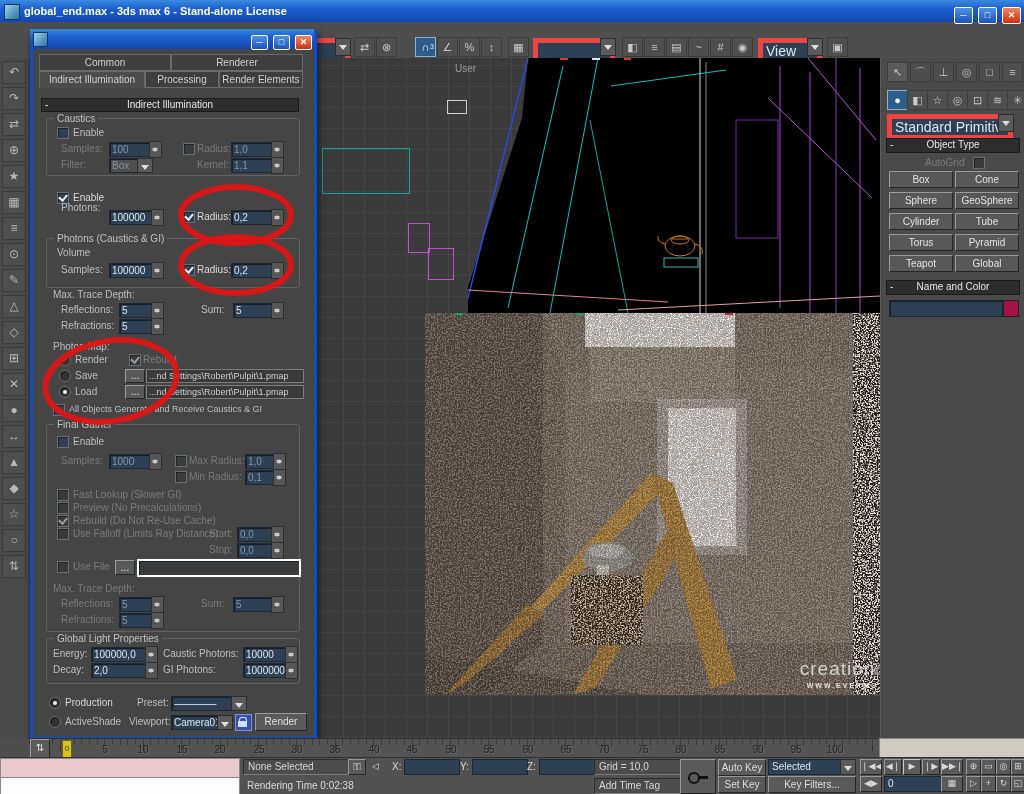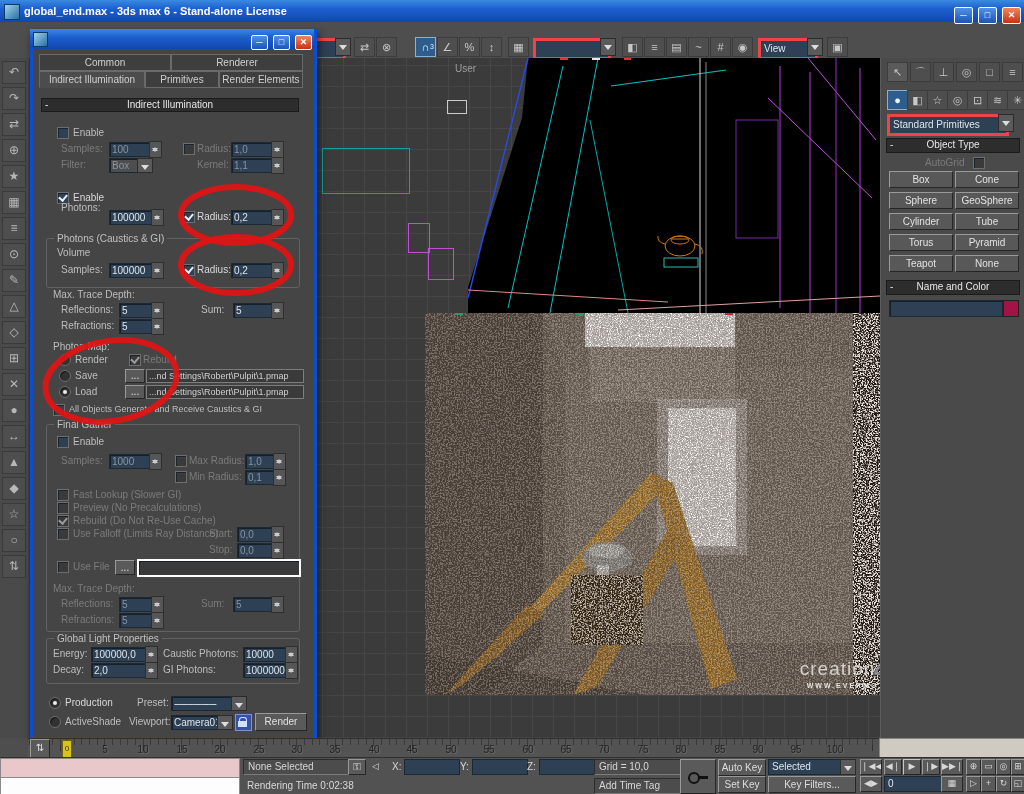--- a/index.html
+++ b/index.html
@@ -19,22 +19,22 @@
     line-height:14px;font-size:9px;color:#fff;border:1px solid #fff;border-radius:2px;
     background:linear-gradient(180deg,#4f92e8,#1c53b8);}
   .wb.close{background:linear-gradient(180deg,#f08560,#cc3010);}
   #menubar{left:0;top:22px;width:1024px;height:14px;background:#ece9d8;color:#111;font-size:11px;}
   #menubar .mi{position:absolute;top:0;line-height:14px;}
   
   #toolbar{left:0;top:36px;width:1024px;height:22px;background:#4e4e4e;border-bottom:1px solid #333;}
   .ib{position:absolute;top:1px;width:19px;height:18px;background:#4e4e4e;border:1px solid #3c3c3c;
       color:#c8c8c8;font-size:11px;text-align:center;line-height:18px;}
   .ib.on{background:#2e5d8c;border-color:#8ab0d4;color:#eaf2fa;}
-  .drop{position:absolute;height:16px;background:#2e4054;border:3px solid #ef4444;color:#dde5ec;
-        font-size:10px;line-height:16px;padding:0 3px;overflow:hidden;white-space:nowrap;}
+  .drop{position:absolute;height:16px;background:#2e4054;border:5px solid #ef4444;color:#dde5ec;
+        font-size:14px;line-height:16px;padding:0 3px;overflow:hidden;white-space:nowrap;}
   .darr{position:absolute;width:14px;height:16px;background:#5a5a5a;border:1px solid #2c2c2c;}
   .darr::after{content:"";position:absolute;left:3px;top:6px;border:4px solid transparent;border-top:5px solid #ddd;}
   .badge{position:absolute;font-size:7px;color:#dfe8ff;right:1px;top:0px;}
   
   #lbar{left:0;top:58px;width:28px;height:680px;background:#4a4a4a;border-right:1px solid #333;}
   .lib{display:block;width:22px;height:21px;margin:3px auto 3px;background:#4e4e4e;border:1px solid #3a3a3a;
        color:#b8b8b8;font-size:12px;text-align:center;line-height:20px;}
   
   #vp{left:28px;top:58px;width:852px;height:680px;background:#3b3b3b;
       background-image:
@@ -301,43 +301,46 @@
     <span class="chk dis" style="left:92px;top:99px"></span>
     <span class="pb" style="left:8px;top:113px">Box</span>
     <span class="pb" style="left:74px;top:113px">Cone</span>
     <span class="pb" style="left:8px;top:134px">Sphere</span>
     <span class="pb" style="left:74px;top:134px">GeoSphere</span>
     <span class="pb" style="left:8px;top:155px">Cylinder</span>
     <span class="pb" style="left:74px;top:155px">Tube</span>
     <span class="pb" style="left:8px;top:176px">Torus</span>
     <span class="pb" style="left:74px;top:176px">Pyramid</span>
     <span class="pb" style="left:8px;top:197px">Teapot</span>
-    <span class="pb" style="left:74px;top:197px">None</span>
+    <span class="pb" style="left:74px;top:197px">Global</span>
     <div class="rollbar" style="left:5px;top:200px;width:132px;height:13px;top:222px"><span class="minus">-</span><span>Name and Color</span></div>
     <span class="fld" style="left:8px;top:242px;width:108px;height:15px"></span>
     <span class="swatch" style="left:122px;top:242px;background:#a31345"></span>
   </div>
 
   <div class="abs" id="dlg">
     <div id="dlgtitle">
       <span class="appicon"></span>
       <span class="winbtns" style="top:2px;right:2px">
         <span class="wb" style="width:15px;height:13px;line-height:12px">─</span>
         <span class="wb" style="width:15px;height:13px;line-height:12px">□</span>
         <span class="wb close" style="width:15px;height:13px;line-height:12px">✕</span>
       </span>
     </div>
     <span class="tab" style="left:6px;top:24px;width:130px">Common</span>
     <span class="tab" style="left:138px;top:24px;width:130px">Renderer</span>
     <span class="tab act" style="left:6px;top:41px;width:104px">Indirect Illumination</span>
-    <span class="tab" style="left:112px;top:41px;width:72px">Primitives</span>
+    <span class="tab" style="left:112px;top:41px;width:72px">Processing</span>
     <span class="tab" style="left:186px;top:41px;width:82px">Render Elements</span>
 
     <div class="rollbar" style="left:8px;top:68px;width:256px;height:12px"><span class="minus">-</span><span>Indirect Illumination</span></div>
 
+    <div class="grp" style="left:13px;top:88px;width:252px;height:56px">
+        <span class="gtitle">Caustics</span>
+      </div>
     <span class="chk" style="left:24px;top:97px"></span>
     <span class="lb" style="left:40px;top:96px">Enable</span>
     <span class="lb dis" style="left:28px;top:112px">Samples:</span>
     <span class="fld dis" style="left:76px;top:112px;width:38px">100</span>
     <span class="spin" style="left:116px;top:111px"></span>
     <span class="chk dis" style="left:150px;top:113px"></span>
     <span class="lb dis" style="left:164px;top:112px">Radius:</span>
     <span class="fld dis" style="left:198px;top:112px;width:38px">1,0</span>
     <span class="spin" style="left:238px;top:111px"></span>
     <span class="lb dis" style="left:28px;top:128px">Filter:</span>

